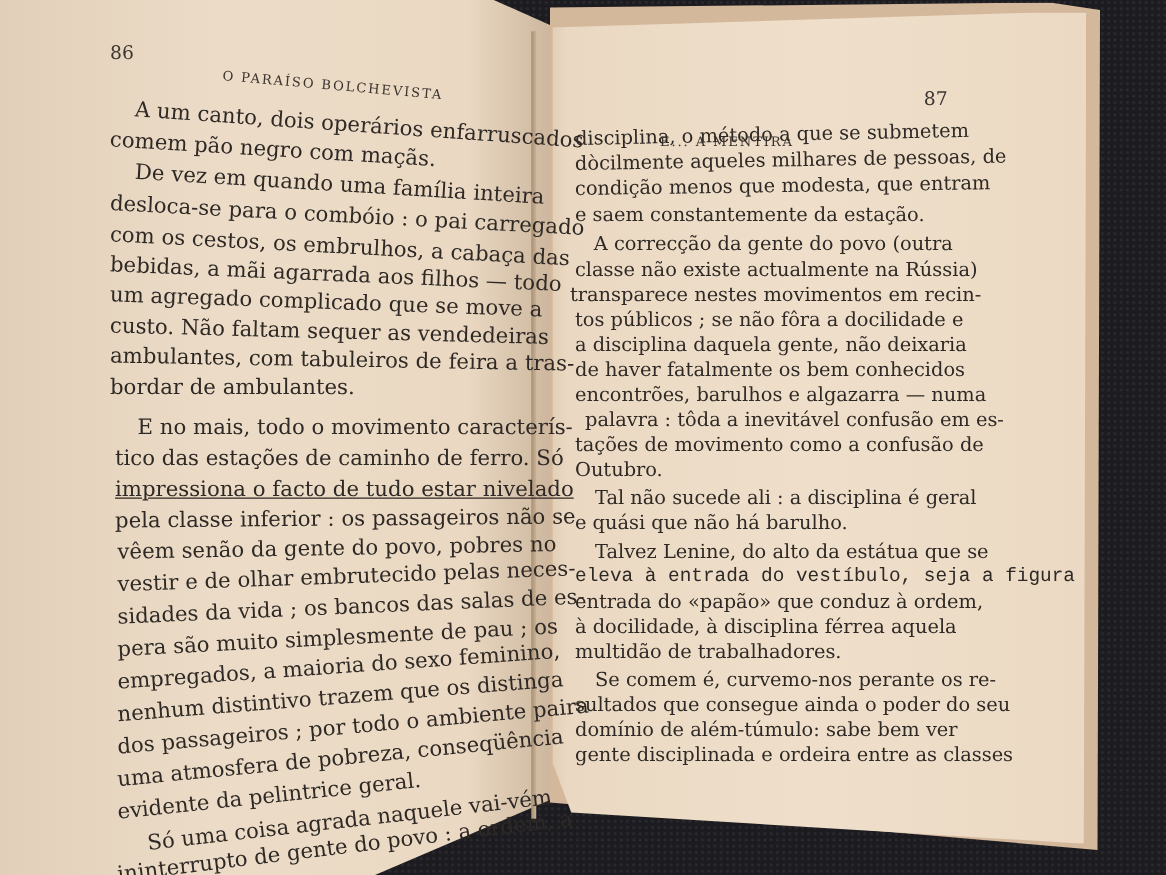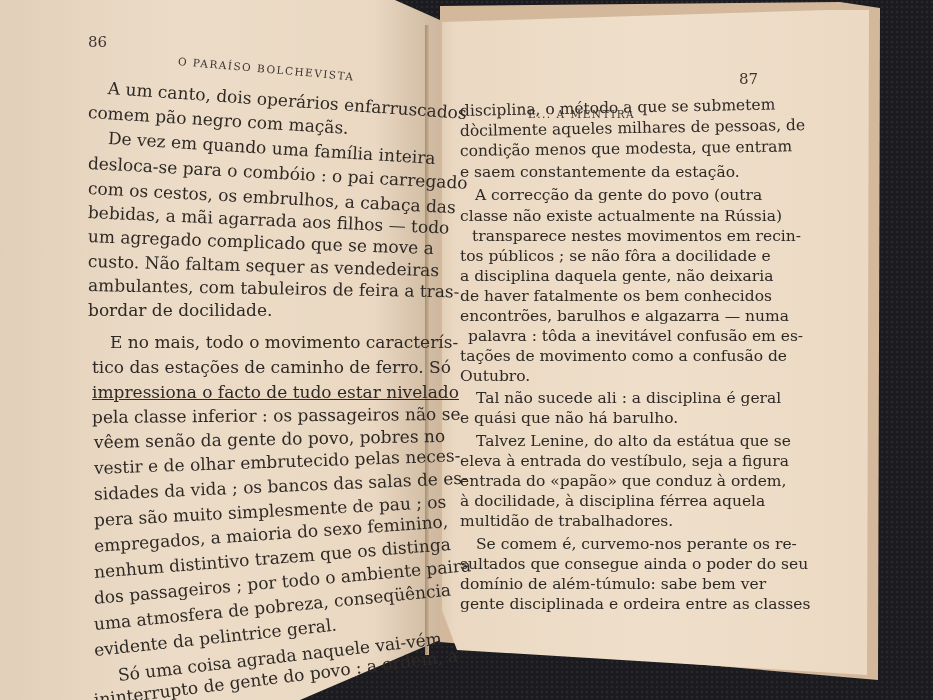--- a/index.html
+++ b/index.html
@@ -40,21 +40,21 @@
 <div class="left-text">
   <div class="line" style="left:108px;top:78px;transform:rotate(4deg);transform-origin:left;">A um canto, dois operários enfarruscados</div>
   <div class="line" style="left:88px;top:102px;transform:rotate(3.5deg);transform-origin:left;">comem pão negro com maçãs.</div>
   <div class="line" style="left:108px;top:128px;transform:rotate(3.5deg);transform-origin:left;">De vez em quando uma família inteira</div>
   <div class="line" style="left:88px;top:153px;transform:rotate(3deg);transform-origin:left;">desloca-se para o combóio : o pai carregado</div>
   <div class="line" style="left:88px;top:178px;transform:rotate(3deg);transform-origin:left;">com os cestos, os embrulhos, a cabaça das</div>
   <div class="line" style="left:88px;top:202px;transform:rotate(2.5deg);transform-origin:left;">bebidas, a mãi agarrada aos filhos — todo</div>
   <div class="line" style="left:88px;top:226px;transform:rotate(2deg);transform-origin:left;">um agregado complicado que se move a</div>
   <div class="line" style="left:88px;top:251px;transform:rotate(1.5deg);transform-origin:left;">custo. Não faltam sequer as vendedeiras</div>
   <div class="line" style="left:88px;top:275px;transform:rotate(1deg);transform-origin:left;">ambulantes, com tabuleiros de feira a tras-</div>
-  <div class="line" style="left:88px;top:300px;">bordar de docilidade.</div>
+  <div class="line" style="left:88px;top:300px;">bordar de ambulantes.</div>
   <div class="line" style="left:110px;top:332px;">E no mais, todo o movimento caracterís-</div>
   <div class="line" style="left:92px;top:357px;">tico das estações de caminho de ferro. Só</div>
   <div class="line" style="left:92px;top:382px;text-decoration:underline;">impressiona o facto de tudo estar nivelado</div>
   <div class="line" style="left:92px;top:407px;transform:rotate(-0.5deg);transform-origin:left;">pela classe inferior : os passageiros não se</div>
   <div class="line" style="left:94px;top:432px;transform:rotate(-1deg);transform-origin:left;">vêem senão da gente do povo, pobres no</div>
   <div class="line" style="left:94px;top:458px;transform:rotate(-2deg);transform-origin:left;">vestir e de olhar embrutecido pelas neces-</div>
   <div class="line" style="left:94px;top:484px;transform:rotate(-2.5deg);transform-origin:left;">sidades da vida ; os bancos das salas de es-</div>
   <div class="line" style="left:94px;top:510px;transform:rotate(-3deg);transform-origin:left;">pera são muito simplesmente de pau ; os</div>
   <div class="line" style="left:94px;top:536px;transform:rotate(-4deg);transform-origin:left;">empregados, a maioria do sexo feminino,</div>
   <div class="line" style="left:94px;top:562px;transform:rotate(-4.5deg);transform-origin:left;">nenhum distintivo trazem que os distinga</div>
@@ -68,32 +68,32 @@
 <div class="running-head" style="left:528px;top:79px;margin-top:29px;">E... A MENTIRA</div>
 <div class="page-number" style="left:696px;top:70px;margin-left:43px;">87</div>
 
 <div class="right-text">
   <div class="line" style="left:460px;top:102px;transform:rotate(-1.2deg);transform-origin:left;">disciplina, o método a que se submetem</div>
   <div class="line" style="left:460px;top:122px;transform:rotate(-1deg);transform-origin:left;">dòcilmente aqueles milhares de pessoas, de</div>
   <div class="line" style="left:460px;top:142px;transform:rotate(-0.8deg);transform-origin:left;">condição menos que modesta, que entram</div>
   <div class="line" style="left:460px;top:163px;">e saem constantemente da estação.</div>
   <div class="line" style="left:475px;top:186px;">A correcção da gente do povo (outra</div>
   <div class="line" style="left:460px;top:207px;">classe não existe actualmente na Rússia)</div>
-  <div class="line" style="left:472px;top:227px;">transparece nestes movimentos em recin-</div>
+  <div class="line" style="left:456px;top:227px;">transparece nestes movimentos em recin-</div>
   <div class="line" style="left:460px;top:247px;">tos públicos ; se não fôra a docilidade e</div>
   <div class="line" style="left:460px;top:267px;">a disciplina daquela gente, não deixaria</div>
   <div class="line" style="left:460px;top:287px;">de haver fatalmente os bem conhecidos</div>
   <div class="line" style="left:460px;top:307px;">encontrões, barulhos e algazarra — numa</div>
   <div class="line" style="left:468px;top:327px;">palavra : tôda a inevitável confusão em es-</div>
   <div class="line" style="left:460px;top:347px;">tações de movimento como a confusão de</div>
   <div class="line" style="left:460px;top:367px;">Outubro.</div>
   <div class="line" style="left:476px;top:389px;">Tal não sucede ali : a disciplina é geral</div>
   <div class="line" style="left:460px;top:409px;">e quási que não há barulho.</div>
   <div class="line" style="left:476px;top:432px;">Talvez Lenine, do alto da estátua que se</div>
-  <div class="line" style="left:460px;top:452px;">eleva à entrada do vestíbulo, seja a figura</div>
+  <div class="line" style="left:460px;top:452px;font-family:Liberation Mono, monospace;">eleva à entrada do vestíbulo, seja a figura</div>
   <div class="line" style="left:460px;top:472px;">entrada do «papão» que conduz à ordem,</div>
   <div class="line" style="left:460px;top:492px;">à docilidade, à disciplina férrea aquela</div>
   <div class="line" style="left:460px;top:512px;">multidão de trabalhadores.</div>
   <div class="line" style="left:476px;top:535px;">Se comem é, curvemo-nos perante os re-</div>
   <div class="line" style="left:460px;top:555px;">sultados que consegue ainda o poder do seu</div>
   <div class="line" style="left:460px;top:575px;">domínio de além-túmulo: sabe bem ver</div>
   <div class="line" style="left:460px;top:595px;">gente disciplinada e ordeira entre as classes</div>
 </div>
 
 </body></html>

